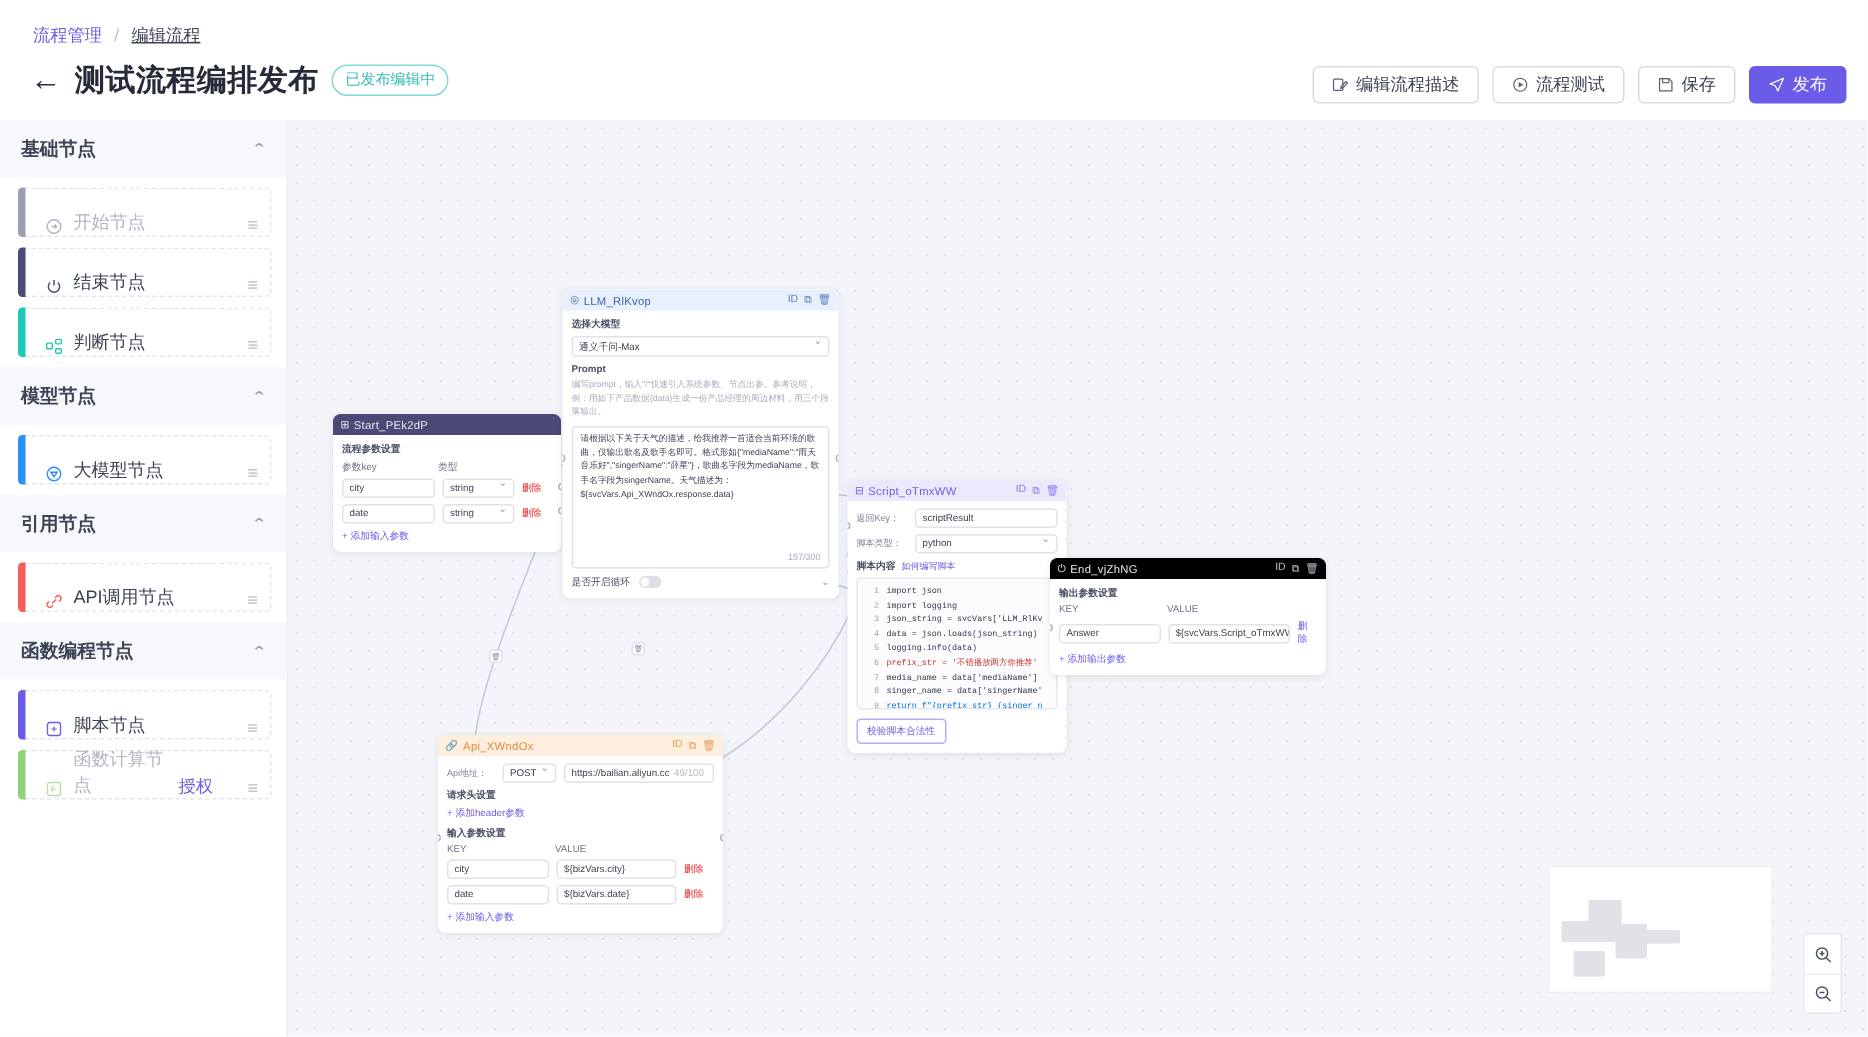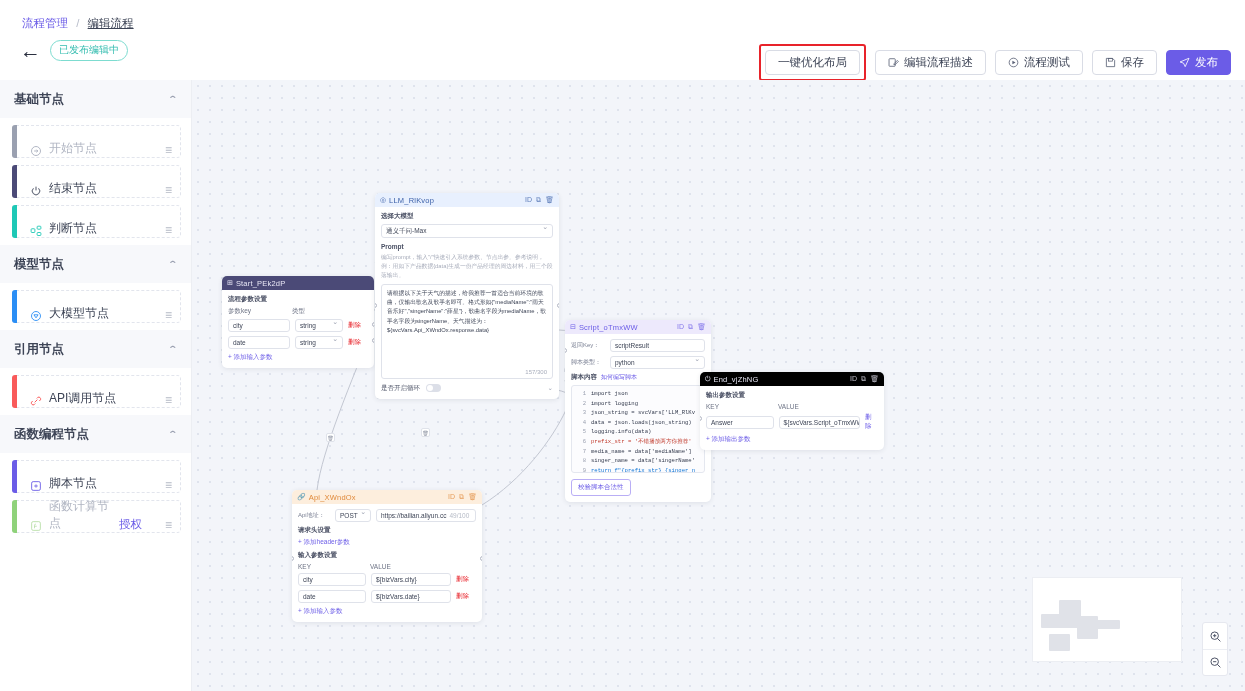--- a/index.html
+++ b/index.html
@@ -151,29 +151,25 @@
 
 <div class="header">
   <div class="breadcrumb">
     <span class="crumb-link">流程管理</span>
     <span class="crumb-sep">/</span>
     <span class="crumb-cur">编辑流程</span>
   </div>
 
   <div class="title-row">
     <span class="back-arrow">←</span>
+    <span class="page-title">测试流程编排发布</span>
     <span class="status-badge">已发布编辑中</span>
   </div>
 
   <div class="toolbar">
-    <div class="tb-highlight">
-      <div class="tb-btn">
-        <span>一键优化布局</span>
-      </div>
-    </div>
     <div class="tb-btn">
       <svg class="tb-ico" viewBox="0 0 16 16">
         <rect x="1.5" y="2.5" width="9" height="11" rx="1" fill="none" stroke="#5a6176" stroke-width="1.2"></rect>
         <path d="M9 9.5 L13.5 5 L15 6.5 L10.5 11 L8.6 11.4 Z" fill="none" stroke="#5a6176" stroke-width="1.2"></path>
       </svg>
       <span>编辑流程描述</span>
     </div>
     <div class="tb-btn">
       <svg class="tb-ico" viewBox="0 0 16 16">
         <circle cx="8" cy="8" r="6.3" fill="none" stroke="#5a6176" stroke-width="1.2"></circle>

